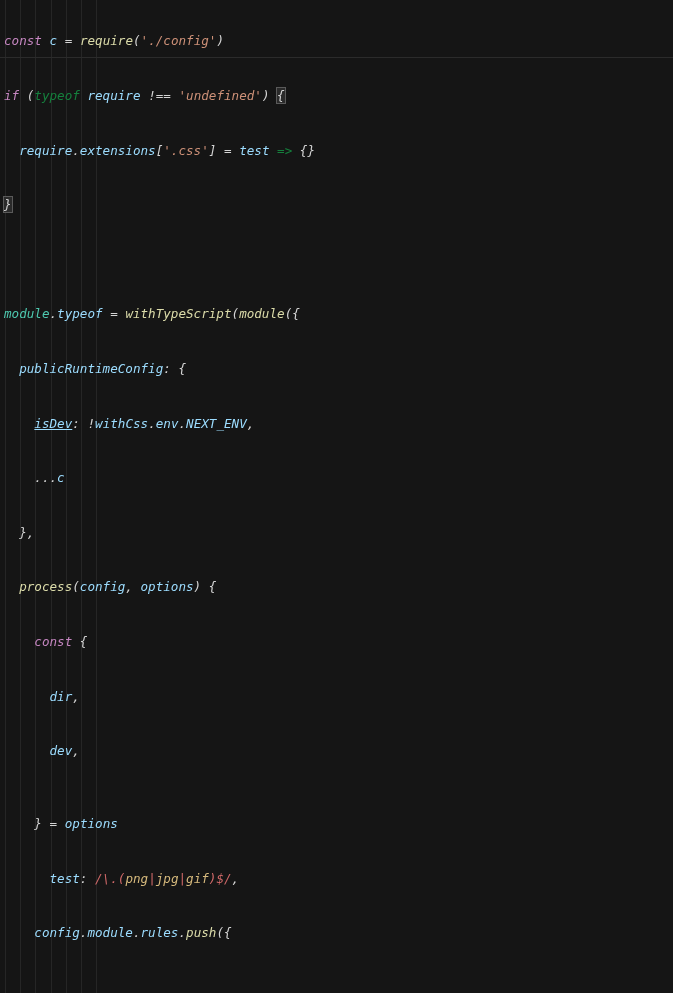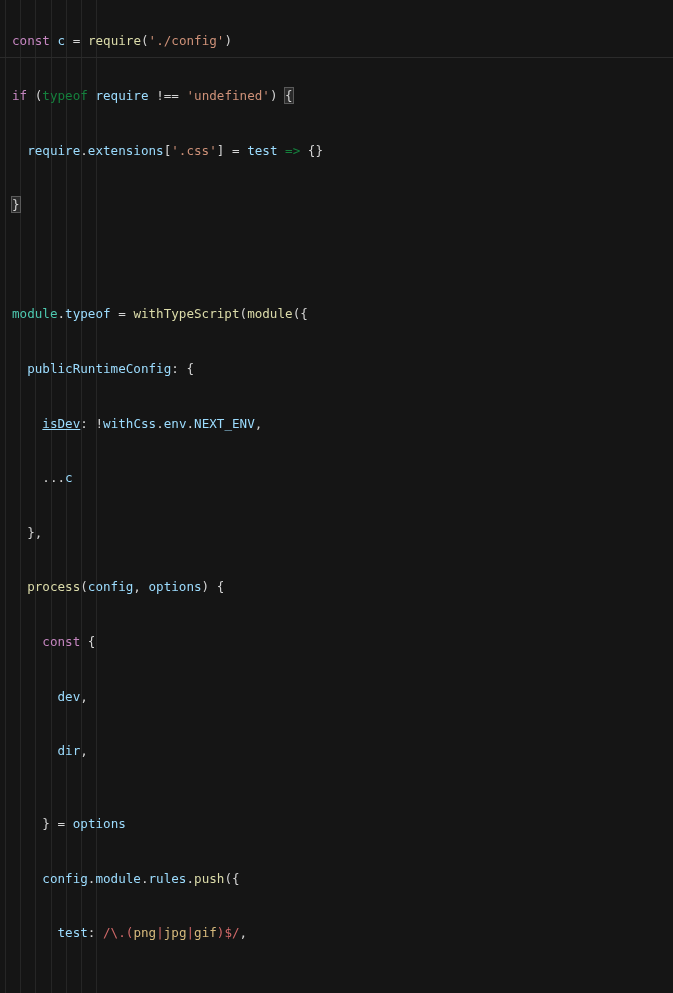--- a/index.html
+++ b/index.html
@@ -58,22 +58,23 @@
     padding: 0;
     font-family: "DejaVu Sans Mono", "Liberation Mono", monospace;
     font-size: 12.6px;
     line-height: 18.2px;
     color: #d4d4d4;
     white-space: pre;
     letter-spacing: 0px;
   }
   .ln {
     height: 18.2px;
-    padding-left: 12px;
+    padding-left: 4px;
     white-space: pre;
+    font-style: italic;
   }
   
   #code { margin-top: -4px; }
   .t-kw      { color: #c586c0; }   
   .t-kw2     { color: #15803d; }   
   .t-var     { color: #9cdcfe; }   
   .t-fn      { color: #dcdcaa; }   
   .t-type    { color: #4ec9b0; }   
   .t-str     { color: #ce9178; }   
   .t-rgx     { color: #d16969; }   
@@ -125,30 +126,30 @@
 <div class="ln">    <span class="t-var underline">isDev</span><span class="t-punc">:</span> <span class="t-punc">!</span><span class="t-var">withCss</span><span class="t-punc">.</span><span class="t-var">env</span><span class="t-punc">.</span><span class="t-var">NEXT_ENV</span><span class="t-punc">,</span></div>
 
 <div class="ln">    <span class="t-punc">...</span><span class="t-var">c</span></div>
 
 <div class="ln">  <span class="t-punc">},</span></div>
 
 <div class="ln">  <span class="t-fn">process</span><span class="t-punc">(</span><span class="t-var">config</span><span class="t-punc">,</span> <span class="t-var">options</span><span class="t-punc">)</span> <span class="t-punc">{</span></div>
 
 <div class="ln">    <span class="t-kw">const</span> <span class="t-punc">{</span></div>
 
+<div class="ln">      <span class="t-var">dir</span><span class="t-punc">,</span></div>
+
 <div class="ln">      <span class="t-var">dev</span><span class="t-punc">,</span></div>
 
-<div class="ln">      <span class="t-var">dir</span><span class="t-punc">,</span></div>
-
 
 <div class="ln">    <span class="t-punc">}</span> <span class="t-punc">=</span> <span class="t-var">options</span></div>
 
+<div class="ln">      <span class="t-var">test</span><span class="t-punc">:</span> <span class="t-rgx">/\.(</span><span class="t-rgxg">png</span><span class="t-rgx">|</span><span class="t-rgxg">jpg</span><span class="t-rgx">|</span><span class="t-rgxg">gif</span><span class="t-rgx">)$/</span><span class="t-punc">,</span></div>
+
 <div class="ln">    <span class="t-var">config</span><span class="t-punc">.</span><span class="t-var">module</span><span class="t-punc">.</span><span class="t-var">rules</span><span class="t-punc">.</span><span class="t-fn">push</span><span class="t-punc">({</span></div>
-
-<div class="ln">      <span class="t-var">test</span><span class="t-punc">:</span> <span class="t-rgx">/\.(</span><span class="t-rgxg">png</span><span class="t-rgx">|</span><span class="t-rgxg">jpg</span><span class="t-rgx">|</span><span class="t-rgxg">gif</span><span class="t-rgx">)$/</span><span class="t-punc">,</span></div>
 
 
 
 
 
 
 
 
 
 

